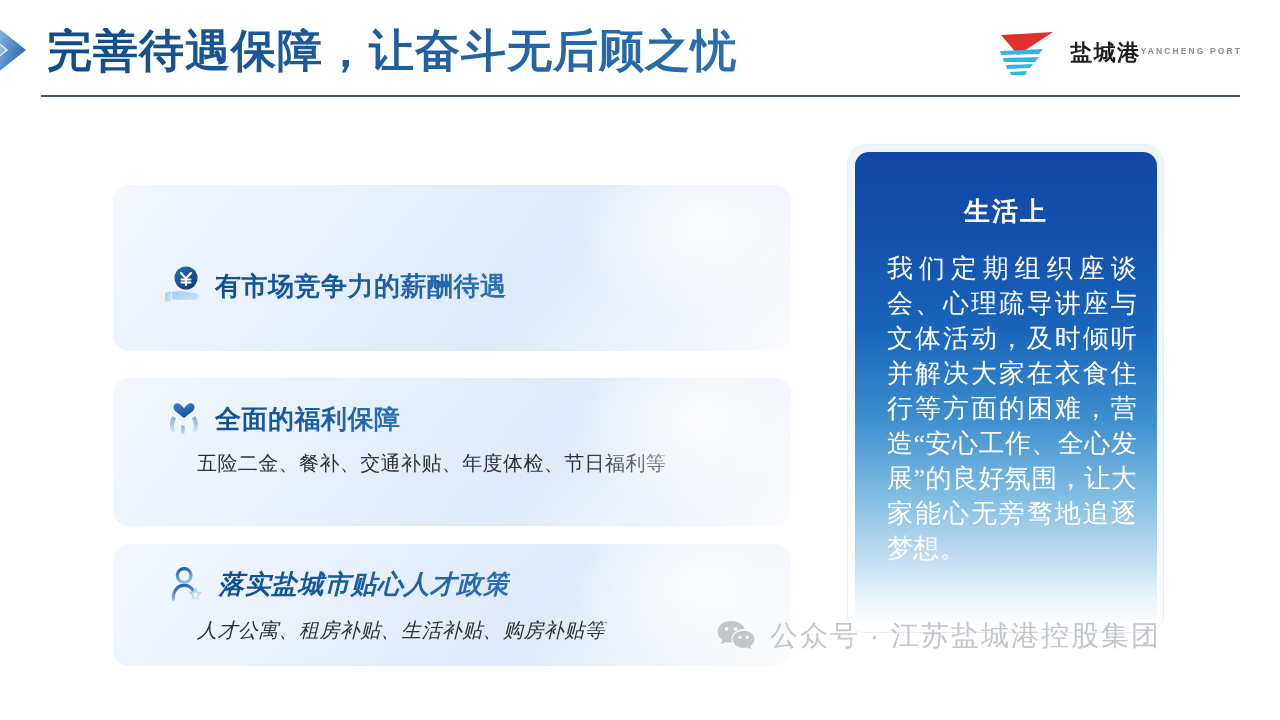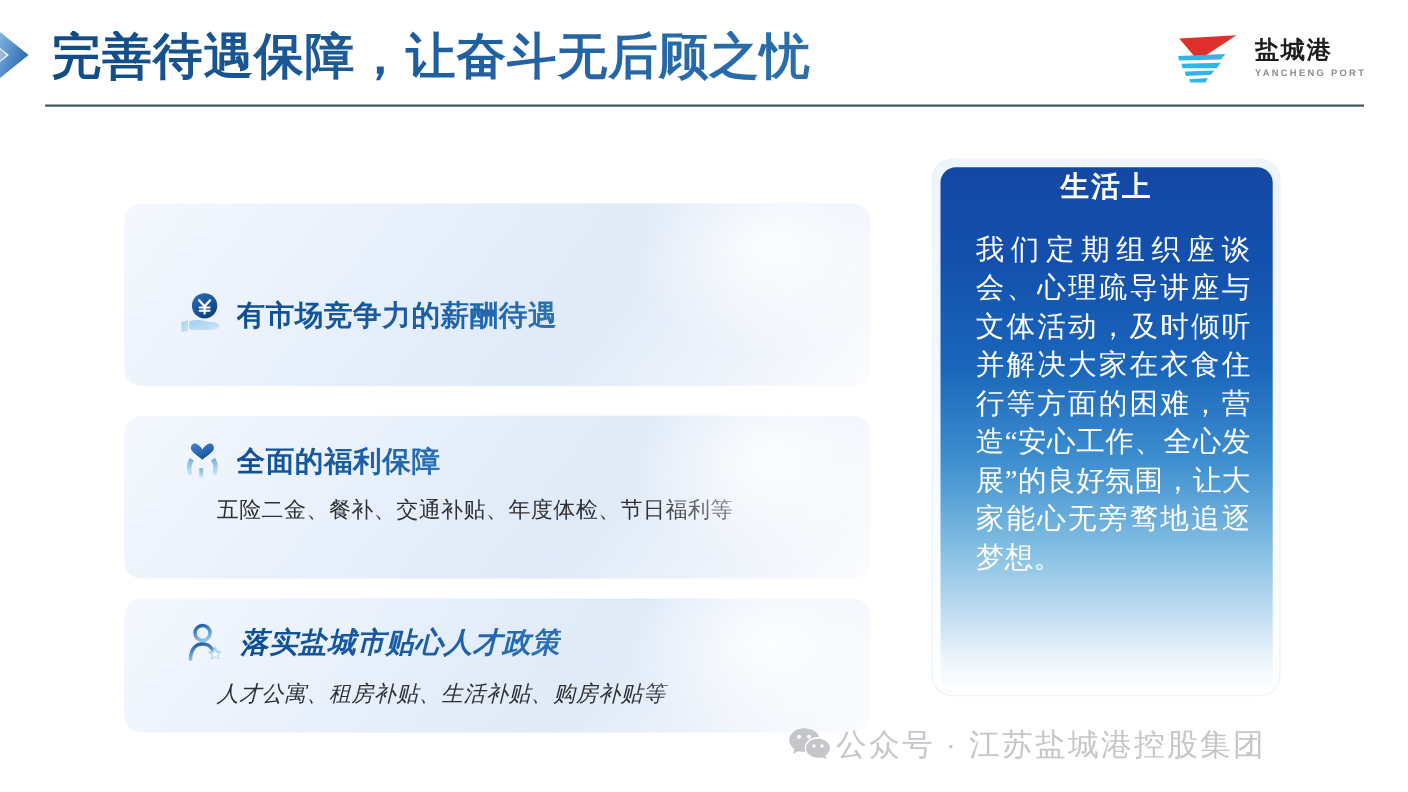--- a/index.html
+++ b/index.html
@@ -73,21 +73,21 @@
     align-items: center;
     gap: 9px;
   }
   .logo-mark {
     width: 66px;
     height: 50px;
     flex: none;
   }
   .logo-text {
     display: flex;
-    flex-direction: column;
+    flex-direction: row;
     justify-content: center;
     line-height: 1;
   }
   .logo-cn {
     font-size: 22px;
     font-weight: bold;
     color: #1d1d1f;
     letter-spacing: 1.5px;
   }
   .logo-en {
@@ -198,40 +198,41 @@
         #ffffff 100%);
     overflow: hidden;
   }
 
   .panel-title {
     text-align: center;
     font-size: 26px;
     font-weight: bold;
     color: #ffffff;
     letter-spacing: 2px;
+    padding-top: 42px;
   }
 
   .panel-body {
     margin: 22px 20px 0 32px;
     font-size: 26px;
     line-height: 35px;
     color: #ffffff;
     letter-spacing: .3px;
     text-align: justify;
     font-family: Liberation Serif, serif;
   }
 
   
   .watermark {
     position: absolute;
     left: 716px;
-    top: 658px;
+    top: 617px;
     display: flex;
     align-items: center;
-    gap: 4px;
+    gap: 14px;
   }
   .wechat-icon { width: 40px; height: 34px; flex: none; display: block; }
   .watermark-text {
     font-size: 28px;
     color: #c4c6c9;
     letter-spacing: 2px;
     white-space: nowrap;
   }
 </style>
 </head>

